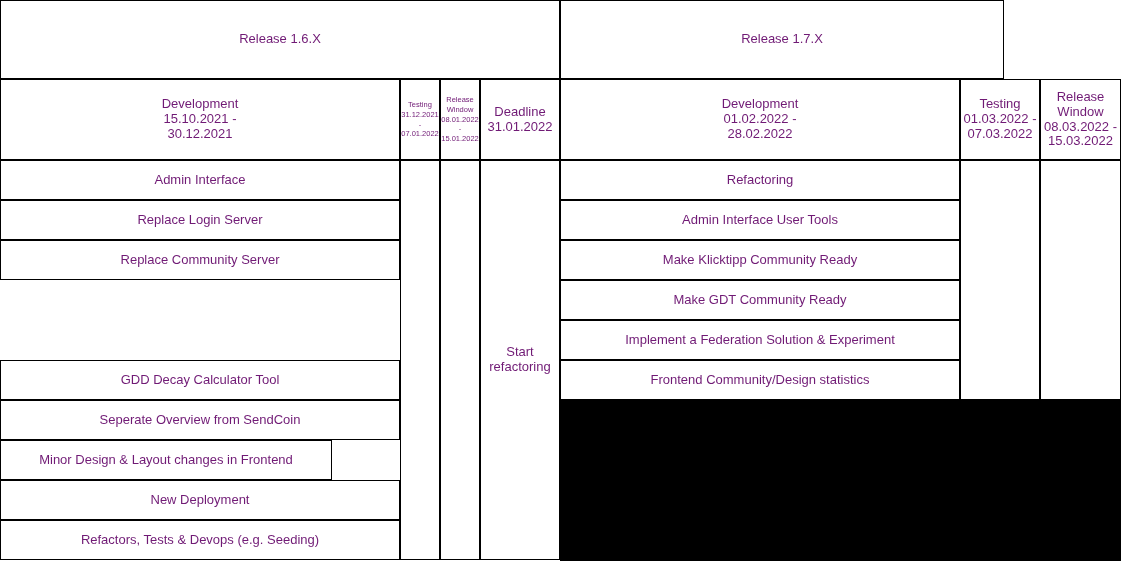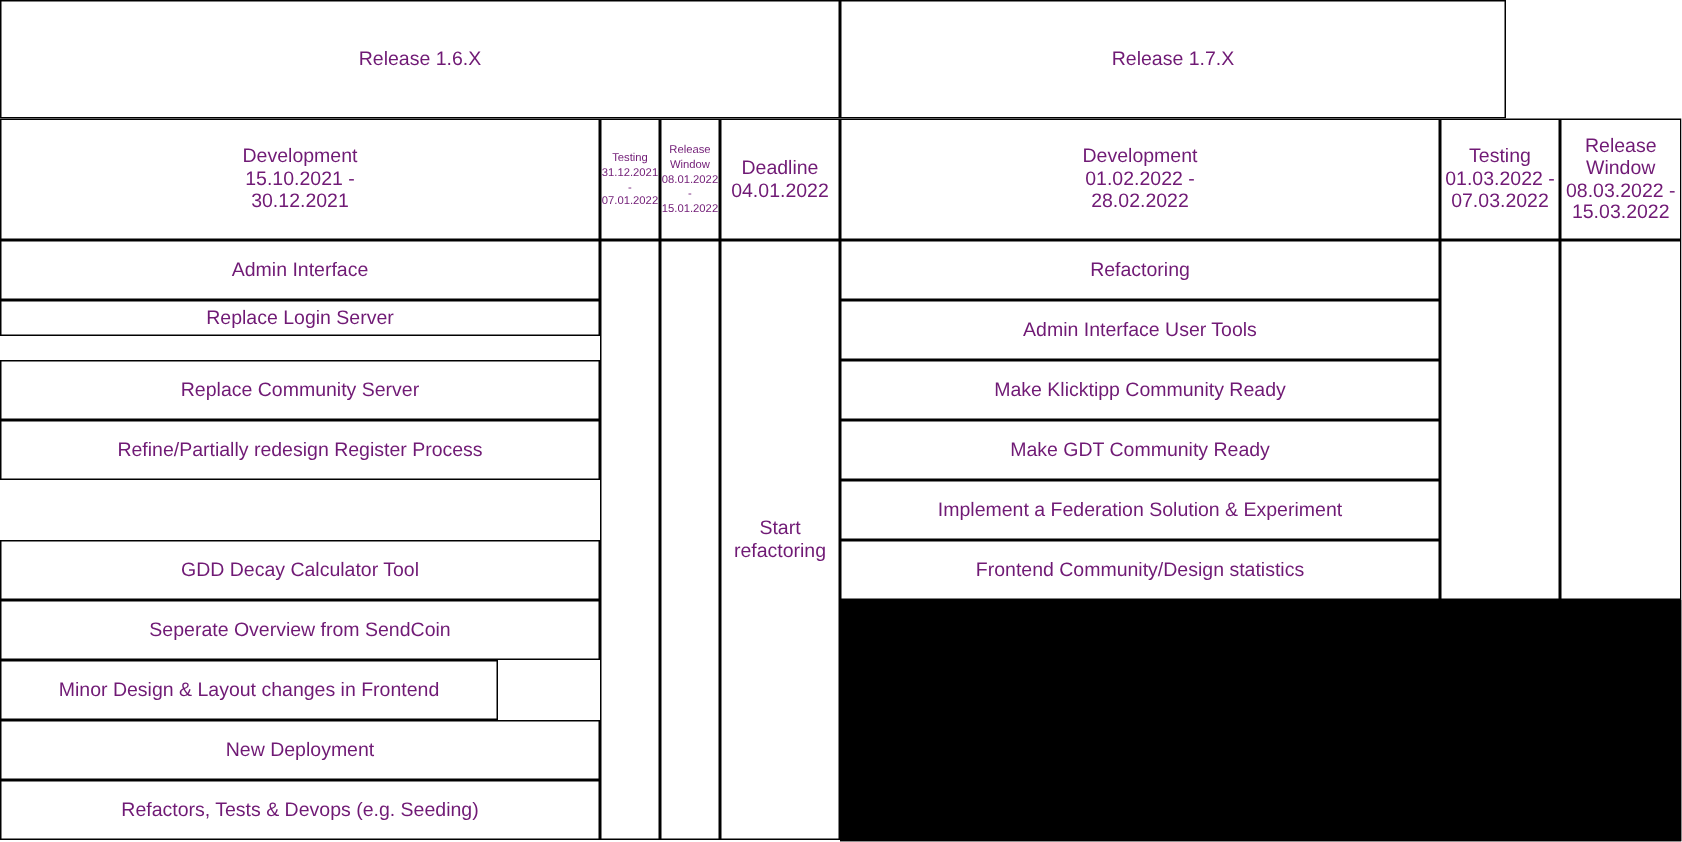--- a/index.html
+++ b/index.html
@@ -44,26 +44,25 @@
 -
 07.01.2022</div>
 
   <div class="cell small" style="left:440px; top:79px; width:40px; height:81px;">Release
 Window
 08.01.2022
 -
 15.01.2022</div>
 
   <div class="cell" style="left:480px; top:79px; width:80px; height:81px;">Deadline
-04.01.2022</div>
+31.01.2022</div>
 
   <div class="cell" style="left:0; top:160px; width:400px; height:40px;">Admin Interface</div>
-  <div class="cell" style="left:0; top:200px; width:400px; height:24px;">Replace Login Server</div>
+  <div class="cell" style="left:0; top:200px; width:400px; height:40px;">Replace Login Server</div>
   <div class="cell" style="left:0; top:240px; width:400px; height:40px;">Replace Community Server</div>
-  <div class="cell" style="left:0; top:280px; width:400px; height:40px;">Refine/Partially redesign Register Process</div>
   <div class="cell" style="left:0; top:360px; width:400px; height:40px;">GDD Decay Calculator Tool</div>
   <div class="cell" style="left:0; top:400px; width:400px; height:40px;">Seperate Overview from SendCoin</div>
   <div class="cell" style="left:0; top:440px; width:332px; height:40px;">Minor Design &amp; Layout changes in Frontend</div>
   <div class="cell" style="left:0; top:480px; width:400px; height:40px;">New Deployment</div>
   <div class="cell" style="left:0; top:520px; width:400px; height:40px;">Refactors, Tests &amp; Devops (e.g. Seeding)</div>
 
   <div class="cell" style="left:400px; top:160px; width:40px; height:400px;"></div>
   <div class="cell" style="left:440px; top:160px; width:40px; height:400px;"></div>
   <div class="cell" style="left:480px; top:160px; width:80px; height:400px;">Start
 refactoring</div>

